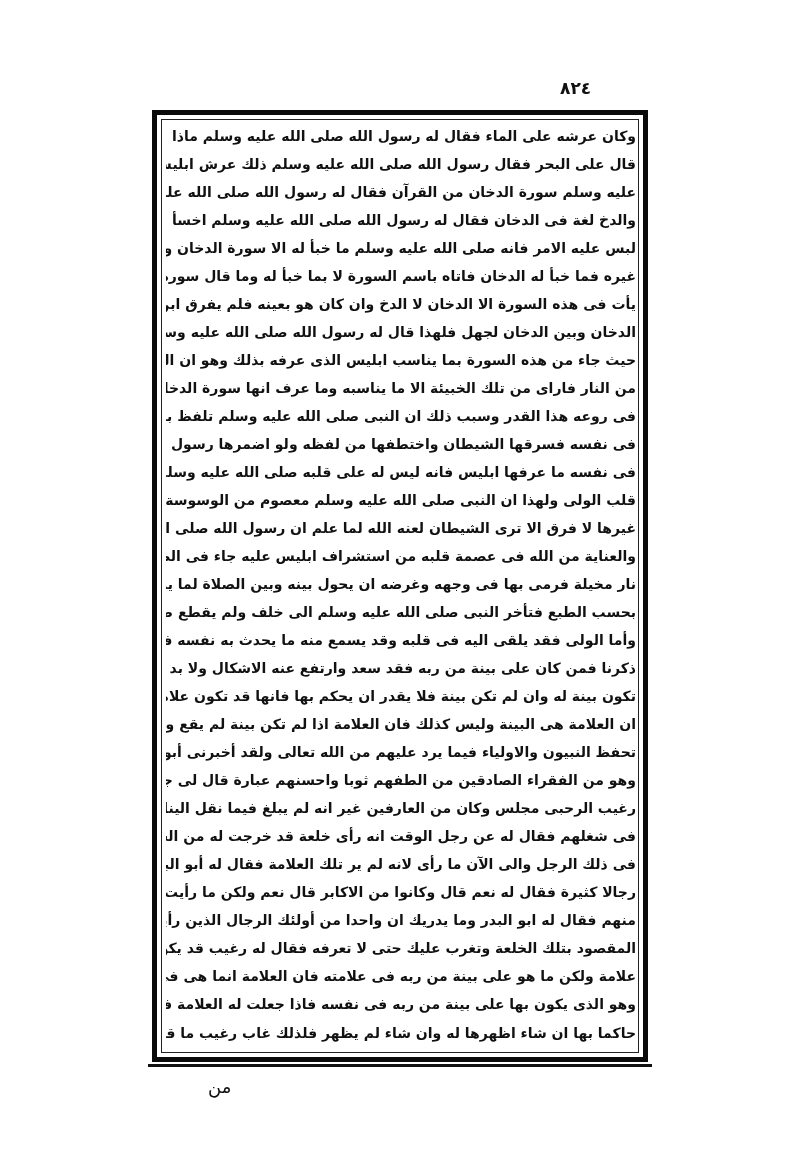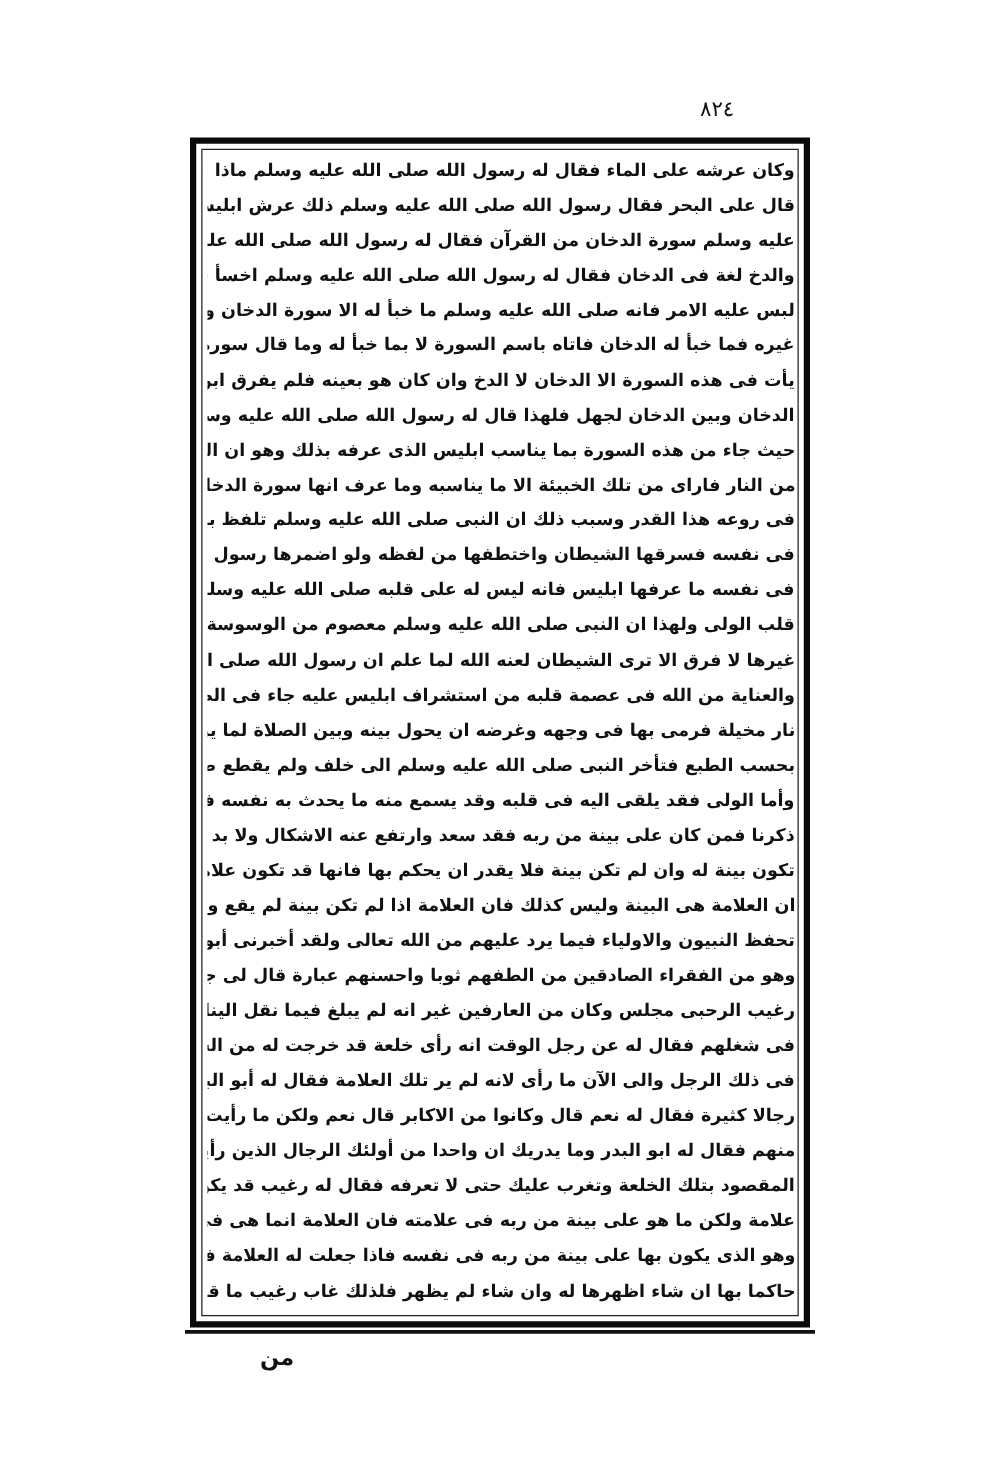--- a/index.html
+++ b/index.html
@@ -1,23 +1,23 @@
 <!DOCTYPE html>
 <html><head>
 <meta charset="utf-8">
 <style>
   html, body { margin: 0; padding: 0; background: #ffffff; }
   body { width: 800px; height: 1172px; position: relative; overflow: hidden; font-family: "DejaVu Sans", sans-serif; color: #111; }
-  .page-number { position: absolute; left: 560px; top: 78px; font-size: 17px; font-weight: normal; direction: rtl; letter-spacing: 1px; }
+  .page-number { position: absolute; left: 560px; top: 78px; font-size: 17px; font-weight: bold; direction: rtl; letter-spacing: 1px; }
   .frame { position: absolute; left: 152px; top: 110px; width: 496px; height: 952px; border: 5px solid #0a0a0a; box-sizing: border-box; }
   .frame-inner { position: absolute; left: 4px; top: 4px; right: 4px; bottom: 4px; border: 1px solid #222; }
   .frame::after { content: ""; position: absolute; left: -9px; right: -9px; bottom: -10px; height: 3px; background: #111; }
   .text-block { position: absolute; left: 166px; top: 122px; width: 470px; direction: rtl; text-align: justify; text-align-last: justify; }
   .line { height: 35.2px; line-height: 35.2px; font-size: 14.2px; font-weight: bold; white-space: nowrap; overflow: hidden; text-align: justify; text-align-last: justify; }
-  .catchword { position: absolute; left: 208px; top: 1076px; font-size: 18px; font-weight: bold; direction: rtl; }
+  .catchword { position: absolute; left: 208px; top: 1076px; font-size: 18px; font-weight: normal; direction: rtl; }
 </style>
 </head>
 <body>
 
 <div class="page-number">٨٢٤</div>
 
 <div class="frame">
   <div class="frame-inner"></div>
 </div>
 

